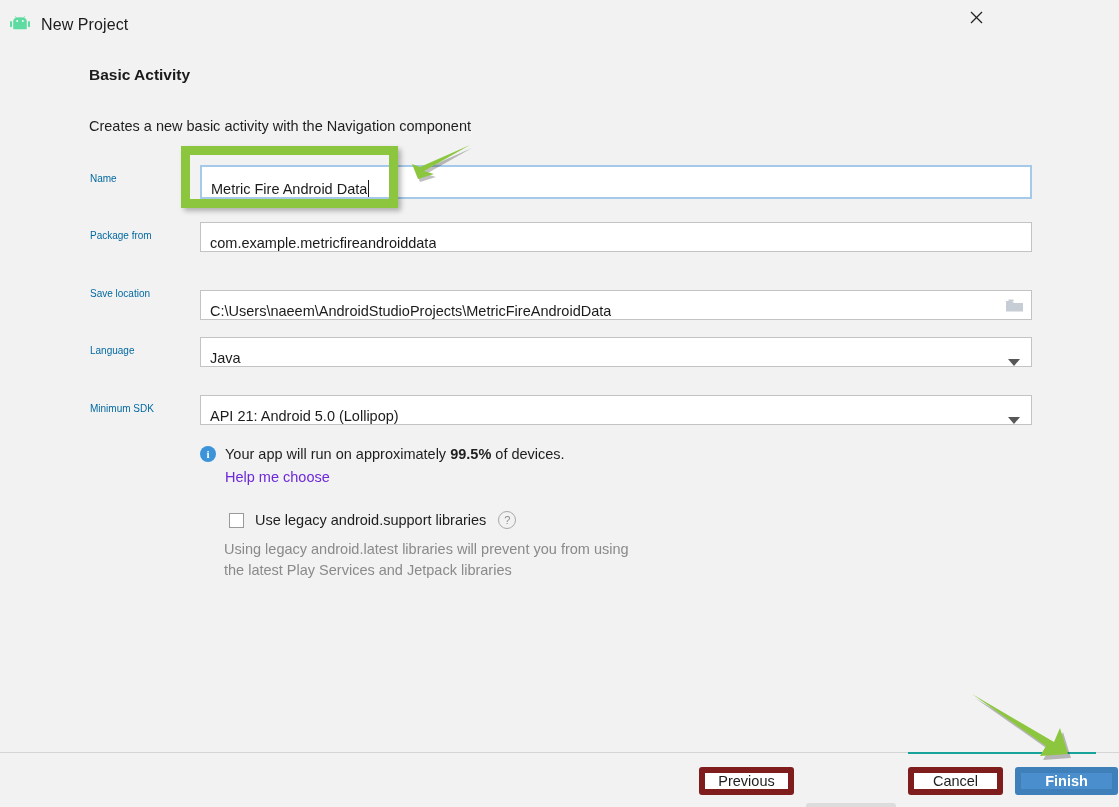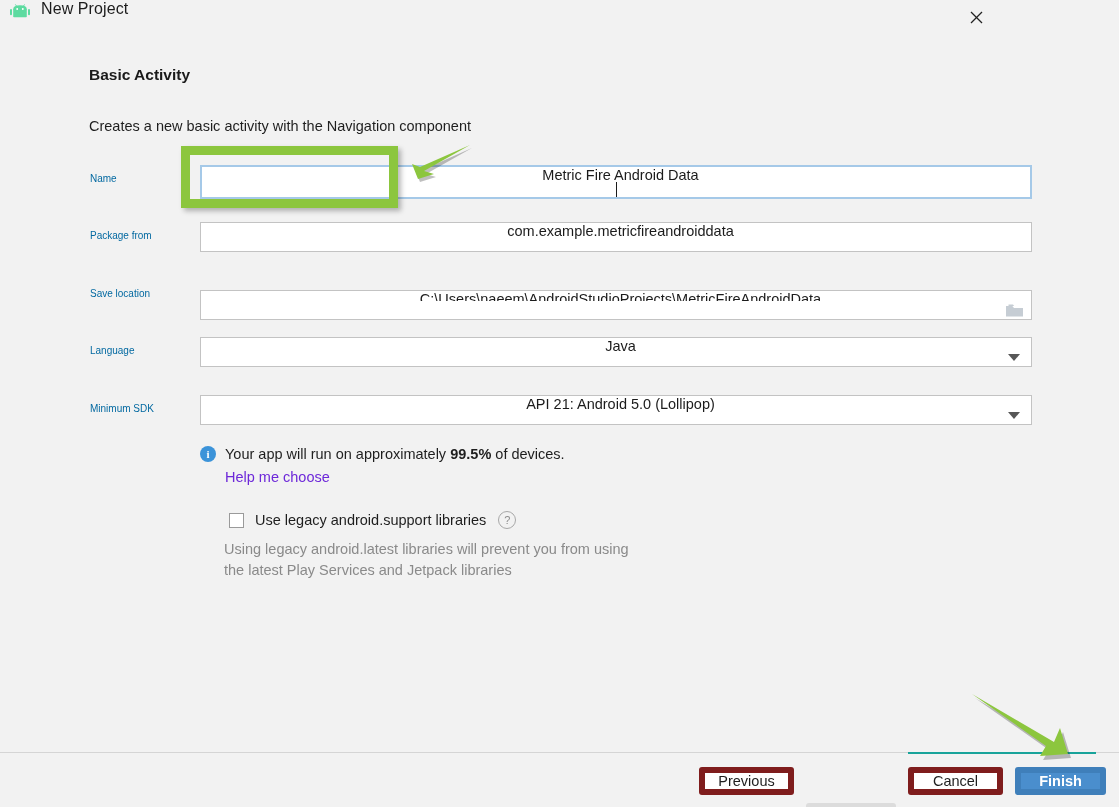--- a/index.html
+++ b/index.html
@@ -18,21 +18,21 @@
 
   
   .titlebar {
     position: absolute;
     left: 0; top: 0;
     width: 1000px;
     height: 34px;
     background: #f2f2f2;
     border-bottom: 7px solid #14b8a6;
     display: flex;
-    align-items: flex-start;
+    align-items: flex-end;
   }
   .titlebar-icon {
     margin-left: 9px;
     width: 22px;
     height: 22px;
     display: flex;
     align-items: center;
     justify-content: center;
   }
   .titlebar-title {
@@ -88,22 +88,21 @@
   }
   .field {
     position: absolute;
     left: 200px;
     width: 832px;
     height: 30px;
     background: #ffffff;
     border: 1px solid #c3c3c3;
     box-sizing: border-box;
     display: flex;
-    align-items: center;
-    flex-direction: column;
+    align-items: flex-end;
   }
   .field-text {
     padding-left: 9px;
     font-size: 14.5px;
     color: #1b1b1b;
     white-space: nowrap;
     overflow: hidden;
   }
   .field.focused {
     border: 2px solid #a5c9e8;
@@ -352,21 +351,21 @@
     <div>the latest Play Services and Jetpack libraries</div>
   </div>
 
 </div>
 
 <div class="footer">
   <div class="teal-seg1"></div>
   <div class="btn" style="left:699px; width:95px;">Previous</div>
   <div class="btn disabled" style="left:806px; width:90px;margin-top:36px;">Next</div>
   <div class="btn" style="left:908px; width:95px;">Cancel</div>
-  <div class="btn primary" style="left:1015px; width:91px;">Finish</div>
+  <div class="btn primary" style="left:1015px; width:103px;">Finish</div>
 </div>
 
 <div class="hl-box"></div>
 
 <div class="arrow-name">
   <svg width="80" height="62" viewBox="0 0 80 62">
     <g transform="translate(2,3)">
       <path d="M72 2 L26 28 L36 31 L20 36 L14 21 L22 24 Z" fill="#000" opacity="0.25"></path>
     </g>
     <path d="M72 2 L26 28 L36 31 L20 36 L14 21 L22 24 Z" fill="#8cc63e"></path>

